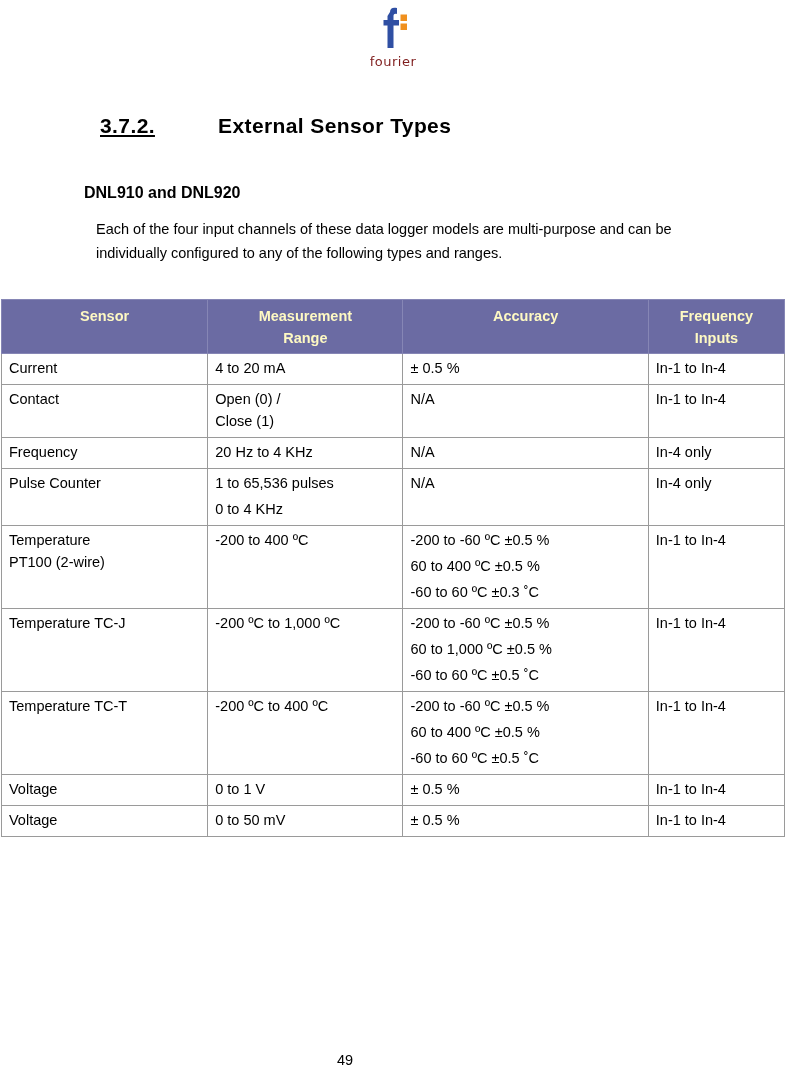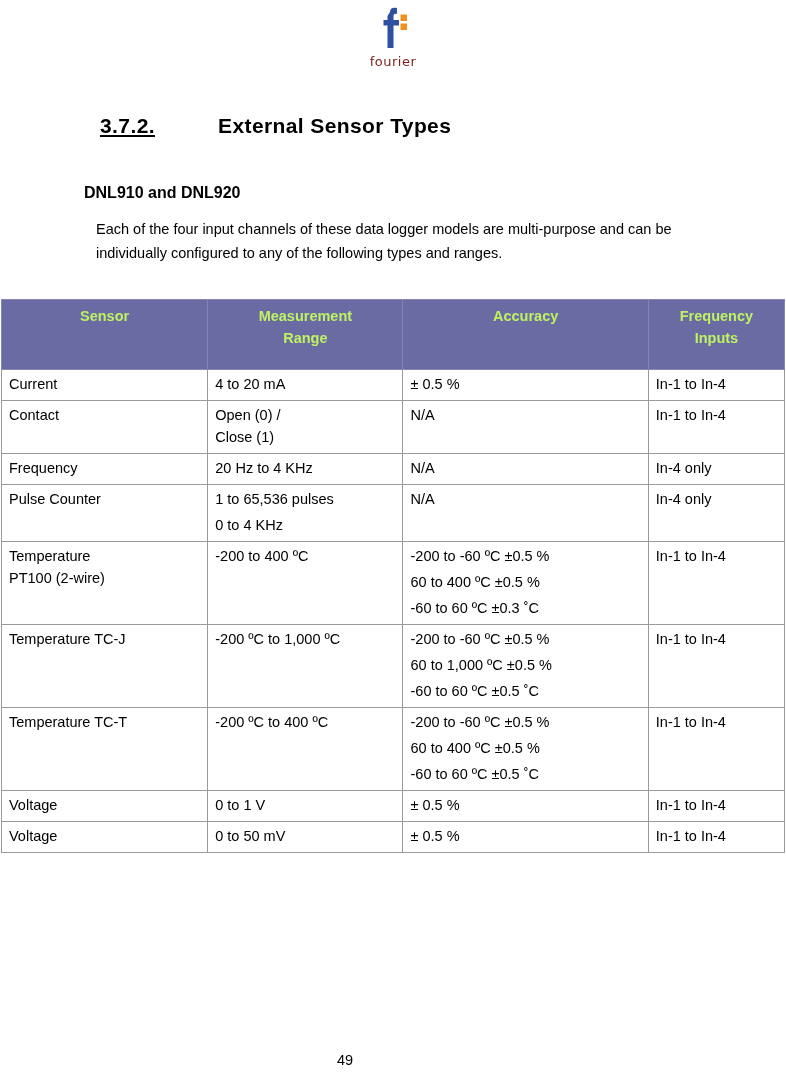--- a/index.html
+++ b/index.html
@@ -80,26 +80,26 @@
     font-size: 14.5px;
   }
   table.spec th, table.spec td {
     border: 1px solid #9a9a9a;
     vertical-align: top;
     padding: 5px 7px 6px 7px;
     line-height: 19px;
   }
   table.spec thead th {
     background: #6b6ba3;
-    color: #bef264;
+    color: #fef9c3;
     font-weight: bold;
     text-align: center;
     border-color: #8686b5;
     padding-top: 7px;
-    padding-bottom: 21px;
+    padding-bottom: 5px;
   }
   .c0 { width: 206px; }
   .c1 { width: 195px; }
   .c2 { width: 245px; }
   .c3 { width: 136px; }
 
   .cellline { display: block; }
   .cellline + .cellline { margin-top: 7px; }
   .cellline.tight + .cellline.tight { margin-top: 3px; }
 

